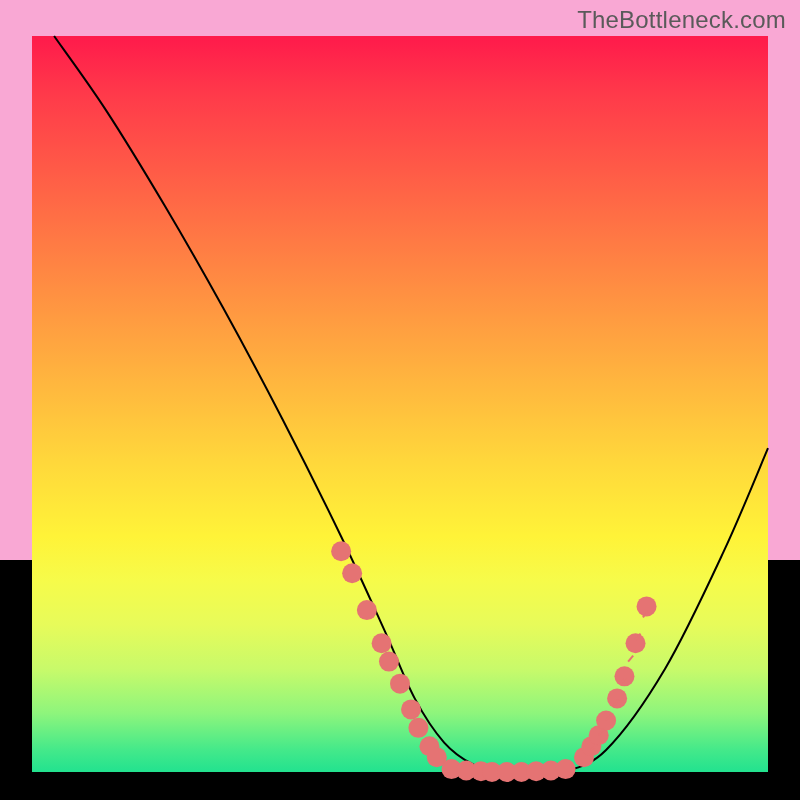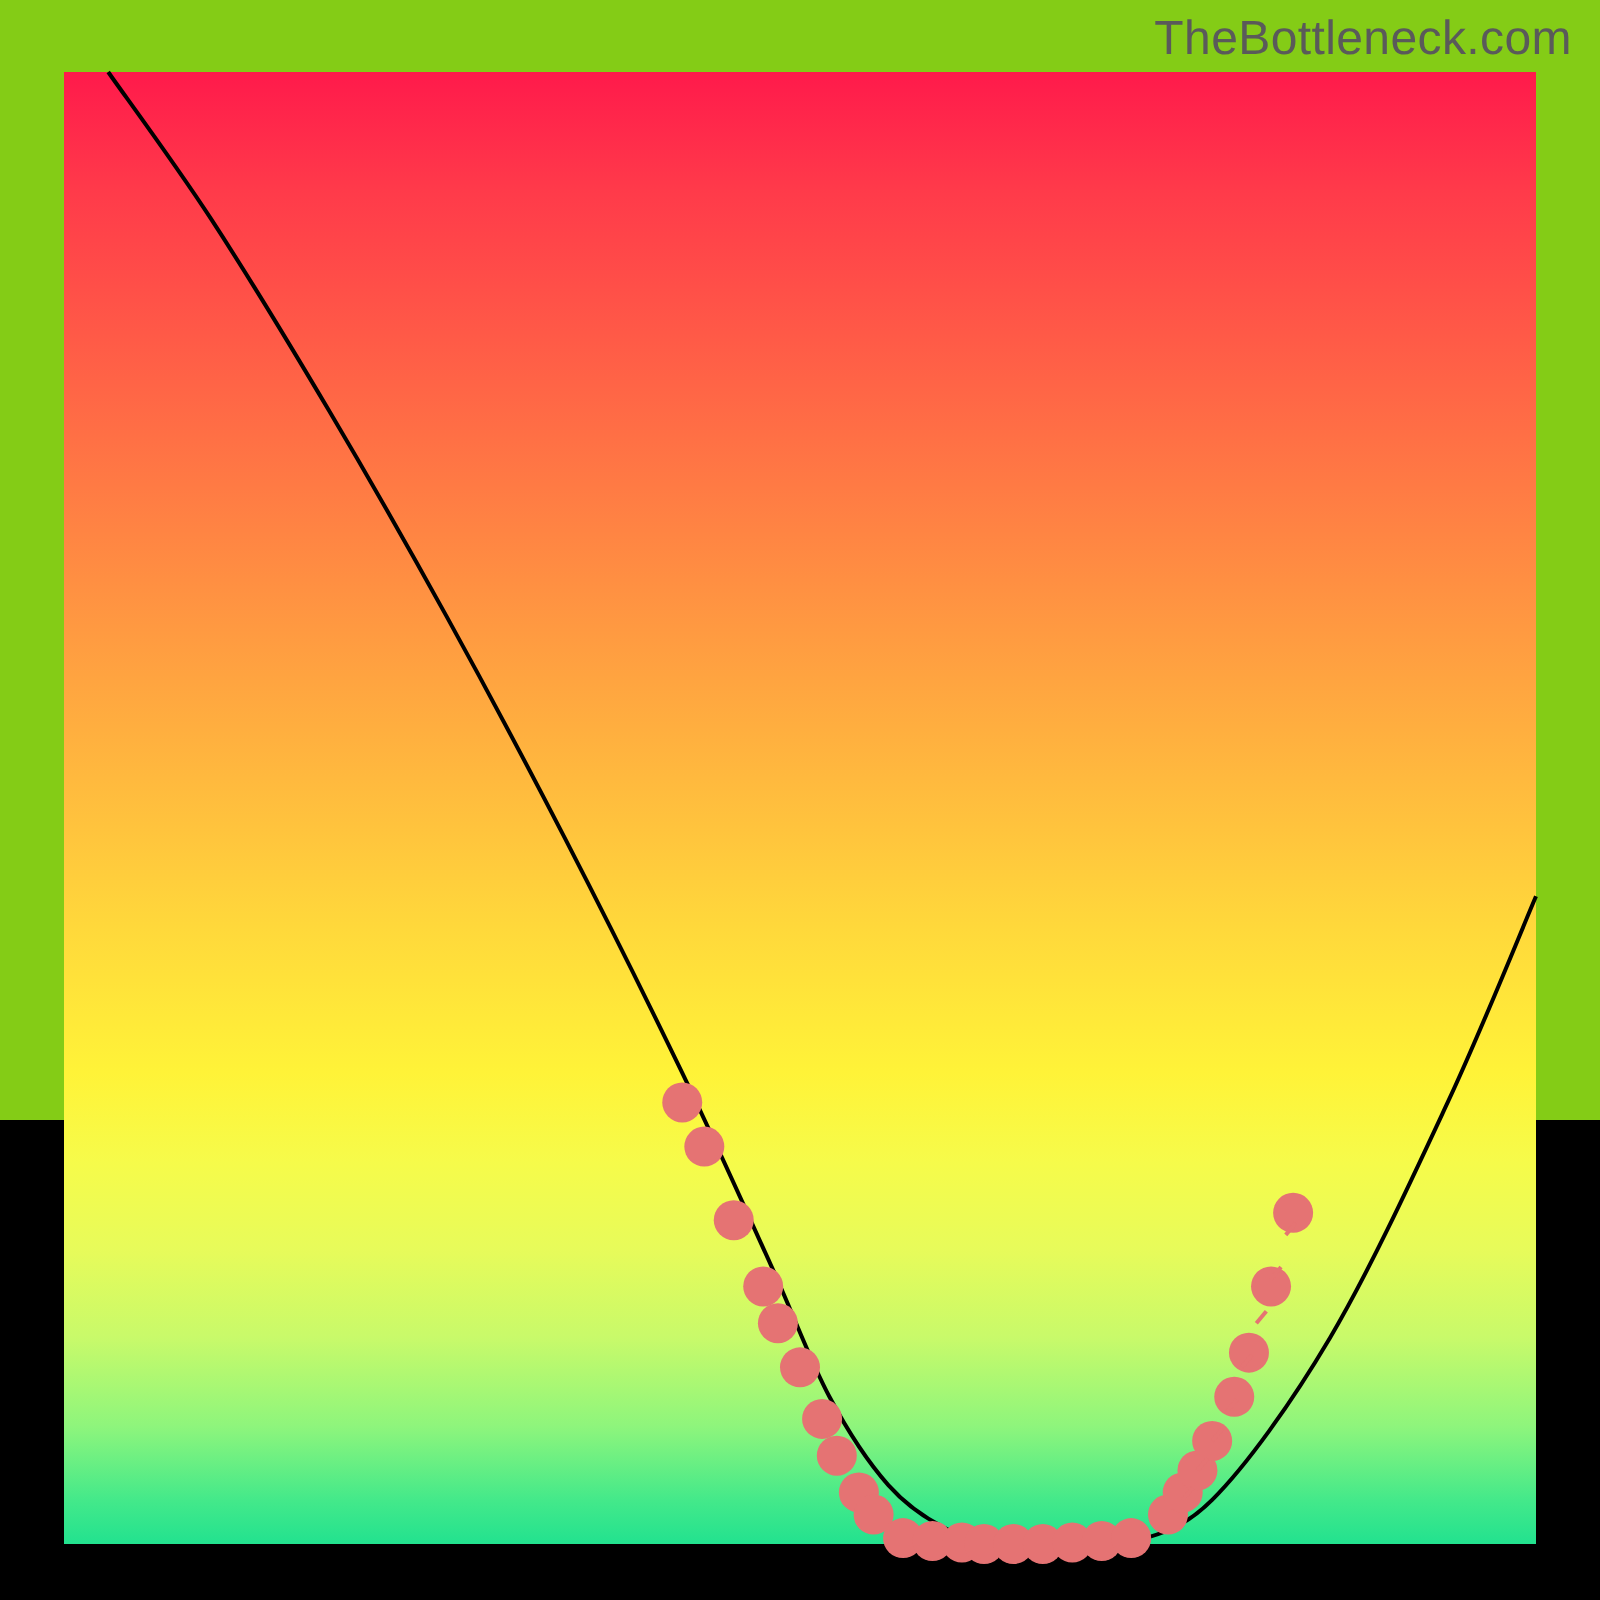--- a/index.html
+++ b/index.html
@@ -1,20 +1,20 @@
 <!DOCTYPE html>
 <html><head>
 <meta charset="utf-8">
 <style>
   * { margin: 0; padding: 0; box-sizing: border-box; }
   html, body { width: 800px; height: 800px; overflow: hidden; background: #000; }
   .outer {
     width: 800px;
     height: 560px;
-    background: #84cc16;
+    background: #f9a8d4;
     position: relative;
   }
   .watermark {
     position: absolute;
     top: 6px;
     right: 14px;
     font-family: Arial, Helvetica, sans-serif;
     font-size: 24px;
     font-weight: 500;
     color: #5a5a5a;

